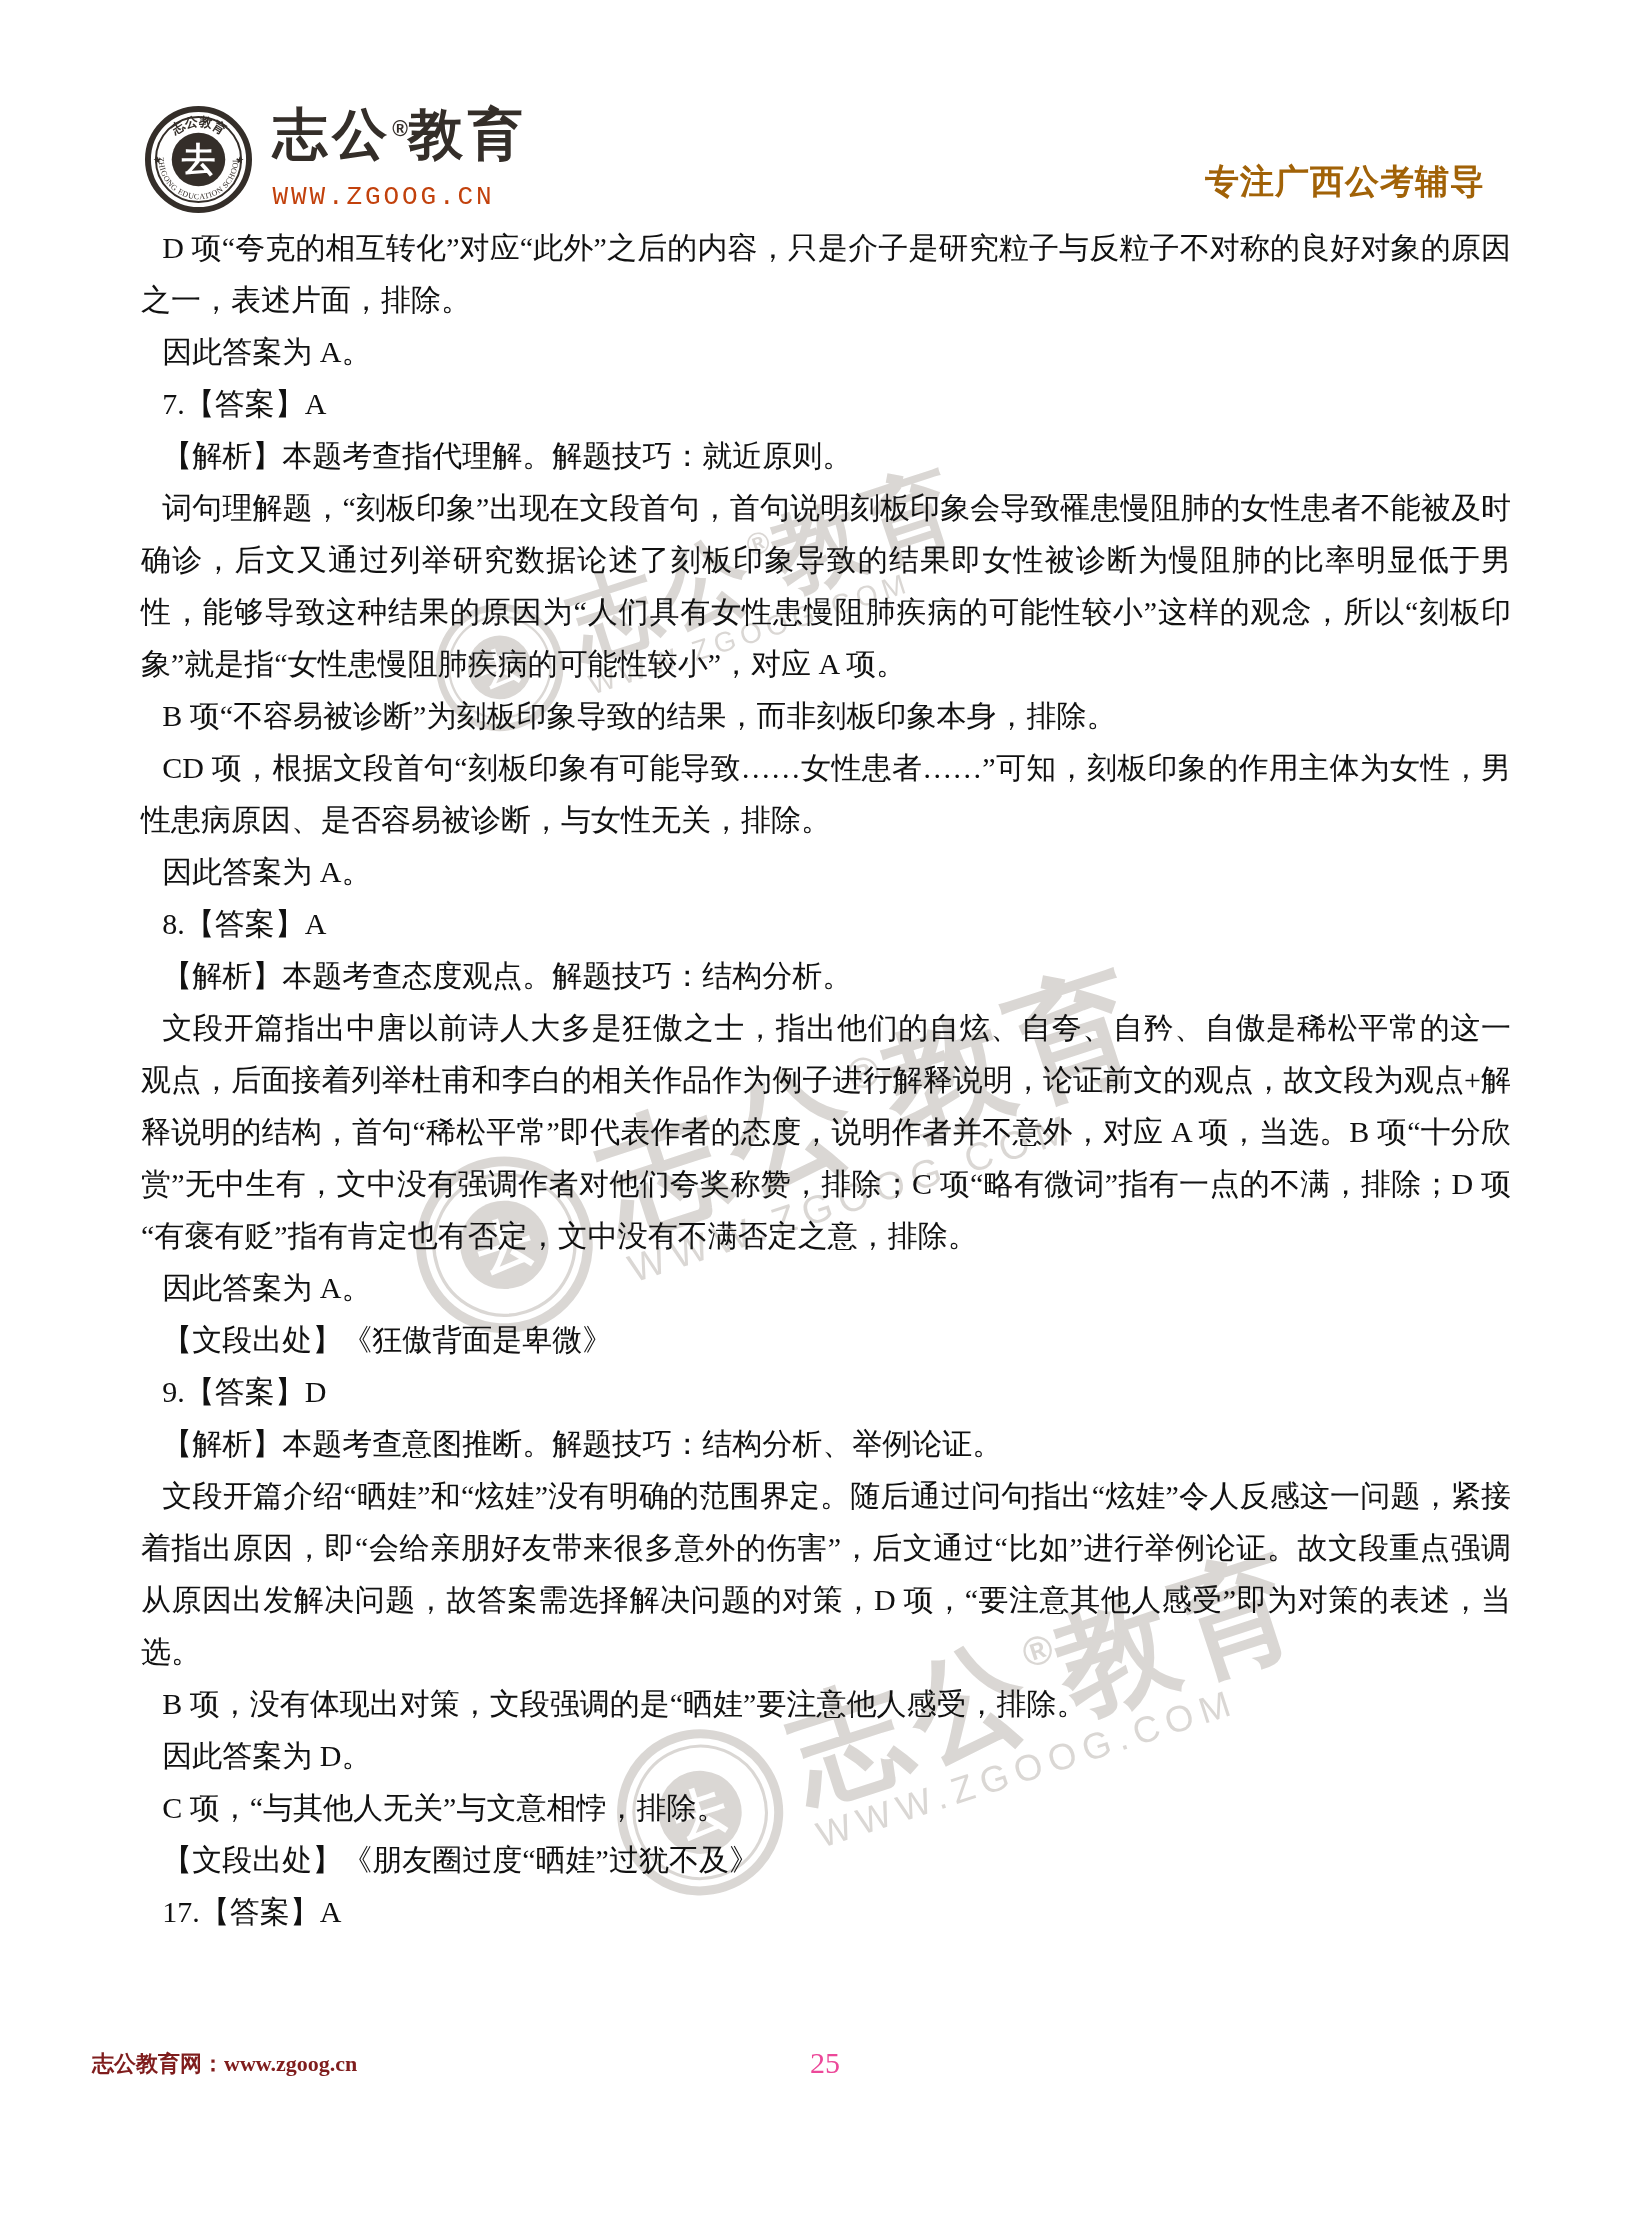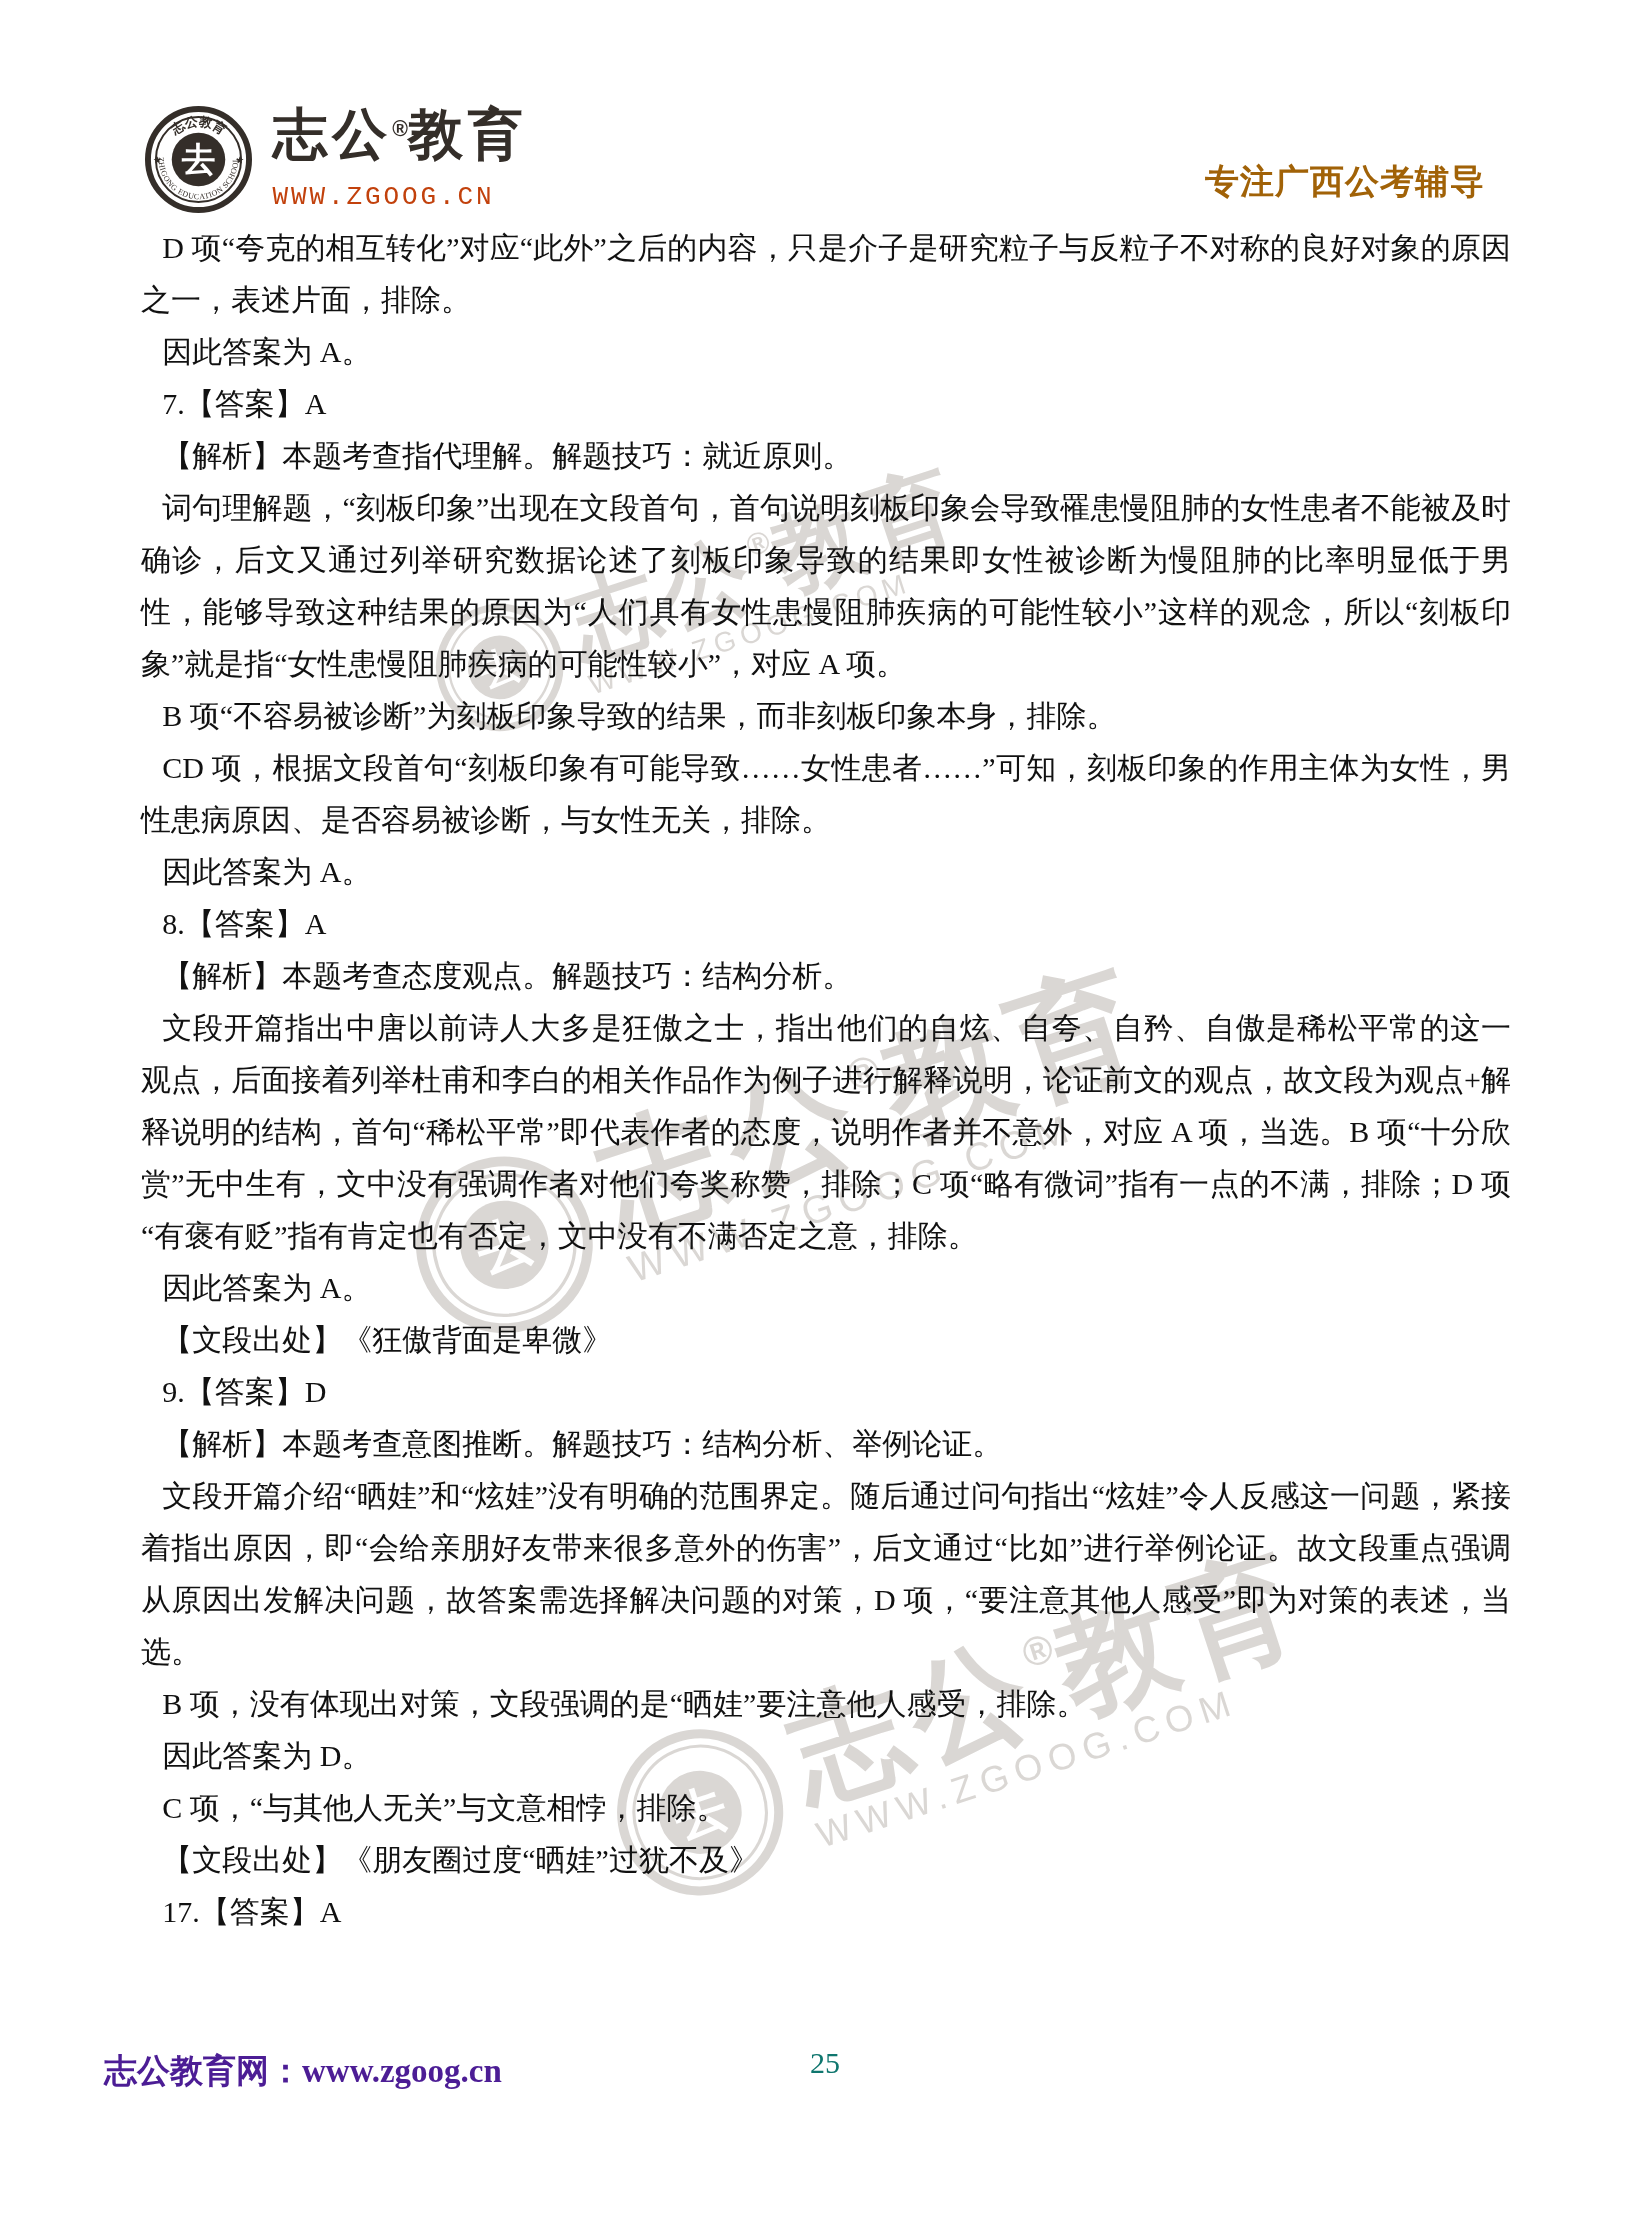--- a/index.html
+++ b/index.html
@@ -62,26 +62,26 @@
   
   .doc-body{
     position:absolute;left:141px;top:222px;width:1370px;
     font-size:30px;line-height:52px;
     text-align:justify;z-index:1;
   }
   .para{margin:0;text-indent:21.3px;word-break:break-all;}
 
   
   .footer-site{
-    position:absolute;left:104px;top:2049px;
-    font-size:33px;font-weight:700;color:#4c1d95;z-index:2;white-space:nowrap;
+    position:absolute;left:92px;top:2049px;
+    font-size:22px;font-weight:700;color:#7f1d1d;z-index:2;white-space:nowrap;
   }
   .page-number{
     position:absolute;left:767px;top:2046px;width:116px;
-    text-align:center;font-size:30px;color:#0f766e;z-index:2;
+    text-align:center;font-size:30px;color:#ec4899;z-index:2;
   }
 </style>
 </head>
 <body>
 
 <div class="page">
 
   <div class="logo">
     <svg class="badge" viewBox="0 0 110 110">
       <circle cx="55" cy="55" r="51" fill="none" stroke="#342e29" stroke-width="6"></circle>

